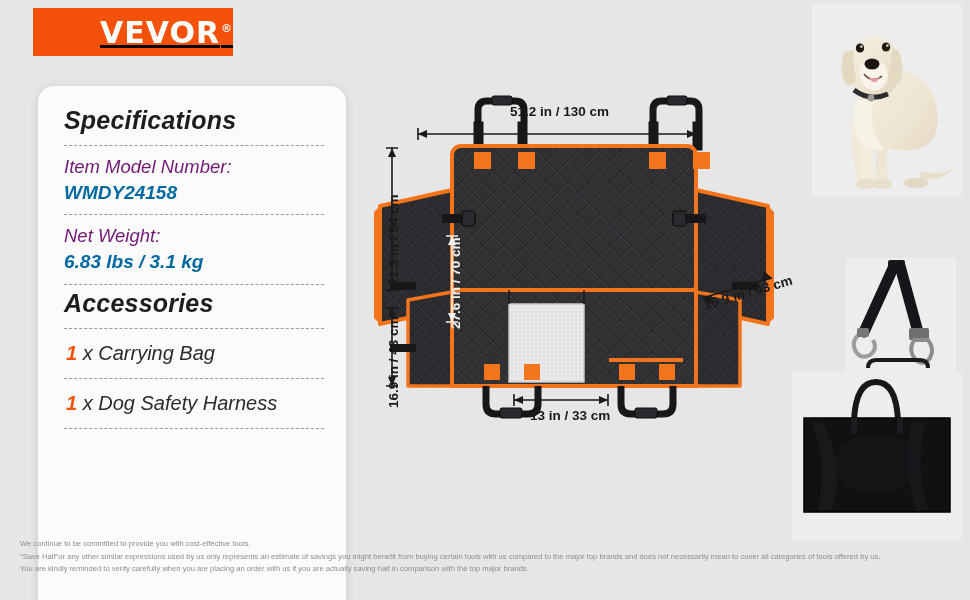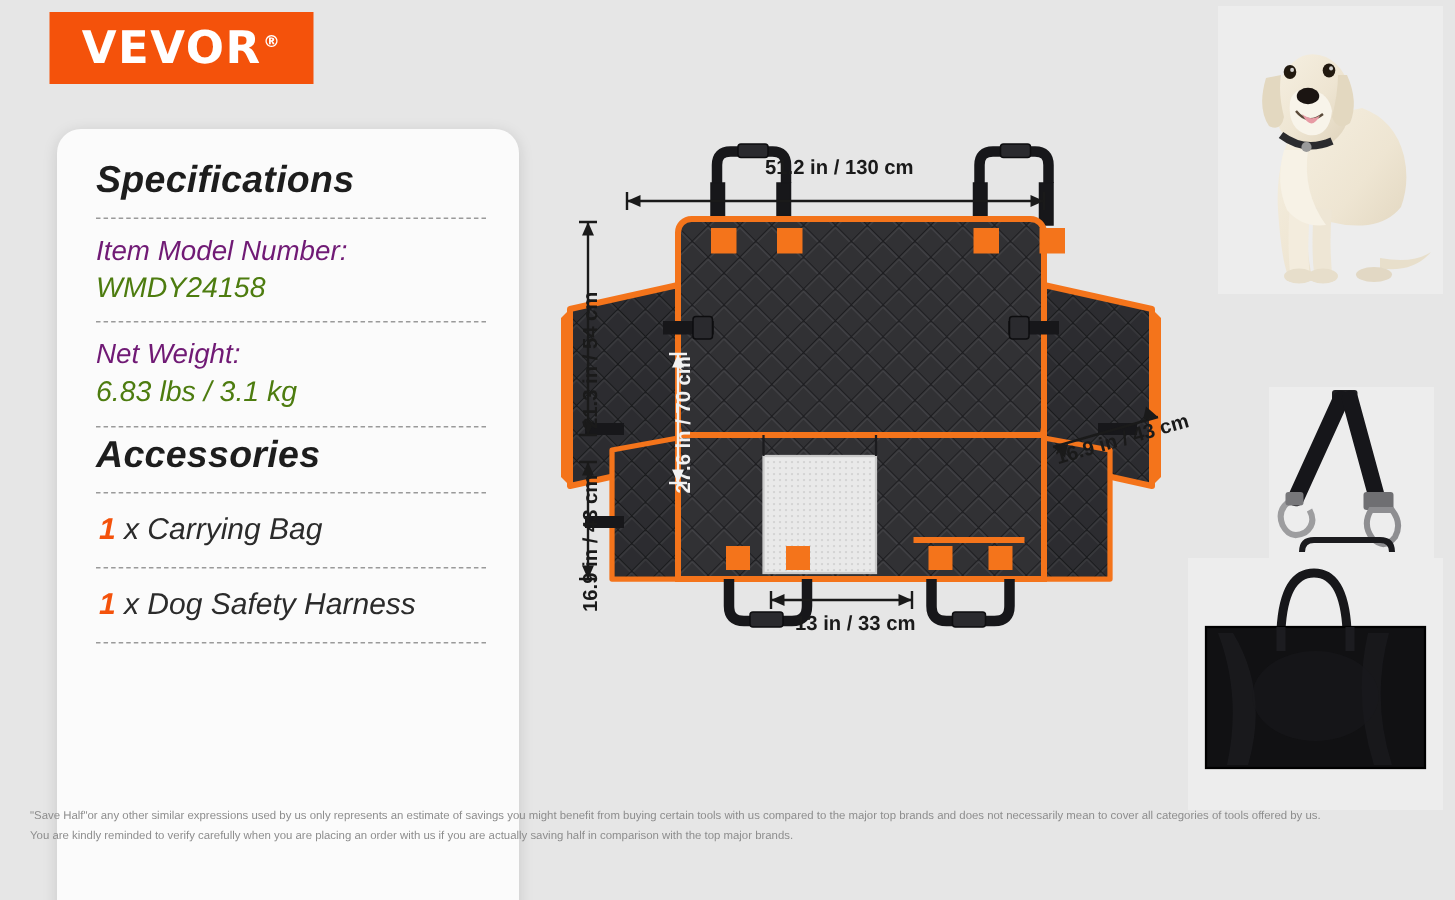--- a/index.html
+++ b/index.html
@@ -5,22 +5,22 @@
   html,body{margin:0;padding:0;}
   body{
     width:970px;height:600px;position:relative;overflow:hidden;
     background:#e6e6e6;
     font-family:"Liberation Sans",sans-serif;
   }
   .stage{position:absolute;inset:0;}
 
   
   .logo{
-    position:absolute;left:33px;top:8px;width:176px;height:48px;
-    background:#f4520b;display:flex;align-items:center;justify-content:center;
+    position:absolute;left:33px;top:8px;width:200px;height:48px;
+    background:#f4520b;display:flex;align-items:center;justify-content:flex-end;text-decoration:underline;
   }
   .logo-text{
     color:#fff;font-weight:bold;font-size:30px;letter-spacing:1px;
     font-family:"DejaVu Sans",sans-serif;position:relative;
   }
   .logo-reg{font-size:11px;vertical-align:super;margin-left:1px;}
 
   
   .card{
     position:absolute;left:38px;top:86px;width:308px;height:538px;
@@ -31,21 +31,21 @@
   .sec-title{
     font-size:25px;font-weight:bold;font-style:italic;color:#1d1d1d;
     margin:4px 0 10px 0;letter-spacing:.2px;
   }
   .hr{border-top:1px dashed #9a9a9a;height:0;margin:0;}
   .row{padding:9px 0 9px 0;}
   .lbl{
     font-size:18.5px;font-style:italic;color:#701a75;line-height:1.28;
   }
   .val{
-    font-size:19px;font-style:italic;font-weight:normal;color:#4d7c0f;
+    font-size:19px;font-style:italic;font-weight:bold;color:#0369a1;
     line-height:1.3;margin-top:2px;
   }
   .acc-row{padding:13px 0 13px 2px;font-size:20px;font-style:italic;color:#2b2b2b;}
   .acc-q{color:#f4520b;font-weight:bold;font-style:italic;}
   .sec-title.acc{margin-top:4px;}
 
   
   .footer{
     position:absolute;left:20px;top:538px;width:930px;
     font-size:7.6px;line-height:1.65;color:#8d8d8d;
@@ -331,17 +331,18 @@
       <rect x="59" y="46" width="6" height="16" fill="#1c1c20"></rect>
       <rect x="105" y="46" width="6" height="16" fill="#1c1c20"></rect>
 
       <path d="M30 50 q24 40 10 88 h-14 q10 -46 -6 -88 Z" fill="#1b1b1f" opacity=".85"></path>
       <path d="M120 50 q-10 44 4 88 h12 q-14 -44 -2 -88 Z" fill="#1b1b1f" opacity=".7"></path>
       <ellipse cx="85" cy="92" rx="42" ry="30" fill="#191a1d" opacity=".55"></ellipse>
     </svg>
   </div>
 
   <div class="footer">
+    <div>We continue to be committed to provide you with cost-effective tools.</div>
     <div>"Save Half"or any other similar expressions used by us only represents an estimate of savings you might benefit from buying certain tools with us compared to the major top brands and does not necessarily mean to cover all categories of tools offered by us.</div>
     <div>You are kindly reminded to verify carefully when you are placing an order with us if you are actually saving half in comparison with the top major brands.</div>
   </div>
 
 </div>
 
 </body></html>

